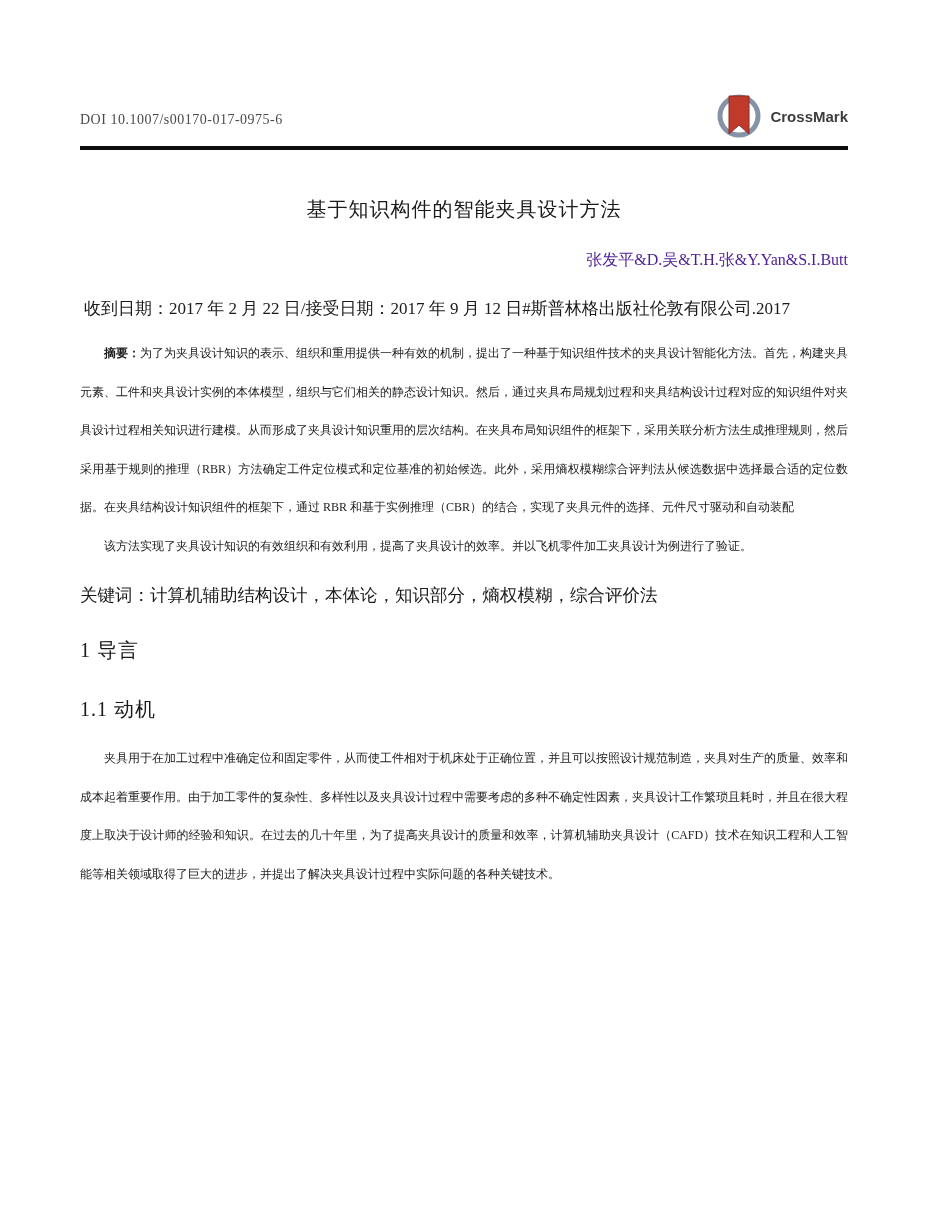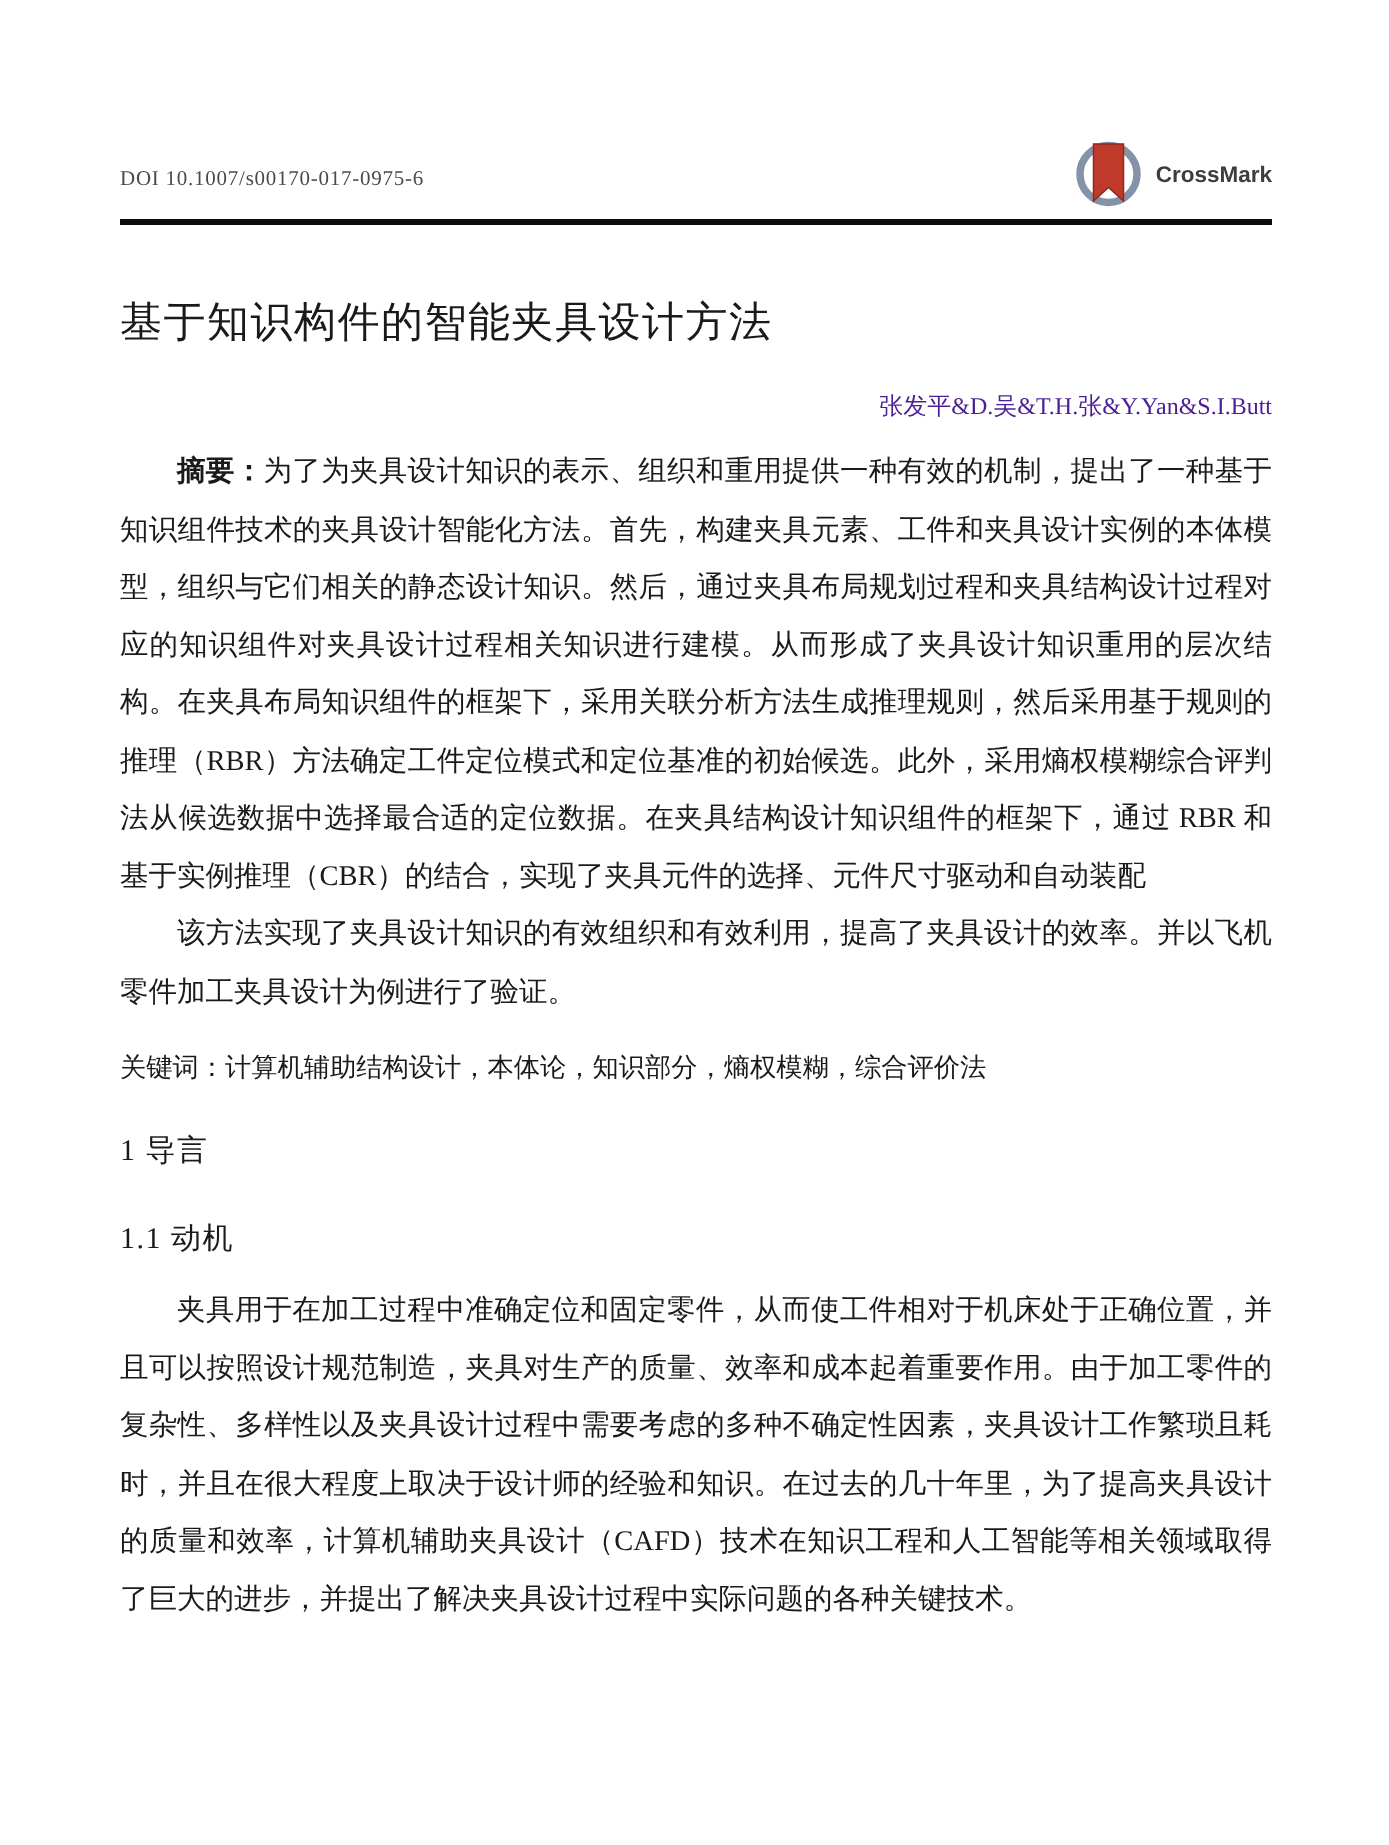--- a/index.html
+++ b/index.html
@@ -51,39 +51,39 @@
     box-sizing:border-box;
   }
   .article-type-badge span{
     font-size:17px;font-weight:700;color:#2a2a2a;
     letter-spacing:0.5px;
     font-family:"Liberation Serif", serif;
   }
   
   .title{
     margin-top:46px;
-    text-align:left;
-    font-size:28px;
+    text-align:center;
+    font-size:20px;
     font-weight:400;
     letter-spacing:1px;
   }
   .authors{
     margin-top:27px;
     text-align:right;
     font-size:16px;
     color:#4c1d95;
   }
   .dates{
     margin-top:26px;
     font-size:17px;
     padding-left:4px;
   }
   
   .para{
-    font-size:19px;
+    font-size:12px;
     line-height:38.5px;
     text-align:justify;
     text-indent:2em;
     margin:0;
   }
   .abstract-block{margin-top:14px;}
   .abstract-label{font-weight:700;}
   .keywords{
     margin-top:12px;
     font-size:17.5px;
@@ -121,20 +121,21 @@
         </span>
         <span class="crossmark-label">CrossMark</span>
       </div>
     </div>
 
     <div class="top-rule"></div>
 
 
     <div class="title">基于知识构件的智能夹具设计方法</div>
     <div class="authors">张发平&amp;D.吴&amp;T.H.张&amp;Y.Yan&amp;S.I.Butt</div>
+    <div class="dates">收到日期：2017 年 2 月 22 日/接受日期：2017 年 9 月 12 日#斯普林格出版社伦敦有限公司.2017</div>
 
     <div class="abstract-block">
       <p class="para"><span class="abstract-label">摘要：</span><span>为了为夹具设计知识的表示、组织和重用提供一种有效的机制，提出了一种基于知识组件技术的夹具设计智能化方法。首先，构建夹具元素、工件和夹具设计实例的本体模型，组织与它们相关的静态设计知识。然后，通过夹具布局规划过程和夹具结构设计过程对应的知识组件对夹具设计过程相关知识进行建模。从而形成了夹具设计知识重用的层次结构。在夹具布局知识组件的框架下，采用关联分析方法生成推理规则，然后采用基于规则的推理（RBR）方法确定工件定位模式和定位基准的初始候选。此外，采用熵权模糊综合评判法从候选数据中选择最合适的定位数据。在夹具结构设计知识组件的框架下，通过 RBR 和基于实例推理（CBR）的结合，实现了夹具元件的选择、元件尺寸驱动和自动装配</span></p>
       <p class="para">该方法实现了夹具设计知识的有效组织和有效利用，提高了夹具设计的效率。并以飞机零件加工夹具设计为例进行了验证。</p>
     </div>
 
     <div class="keywords">关键词：计算机辅助结构设计，本体论，知识部分，熵权模糊，综合评价法</div>
 
     <div class="sec-heading">1 导言</div>
     <div class="subsec-heading">1.1 动机</div>

